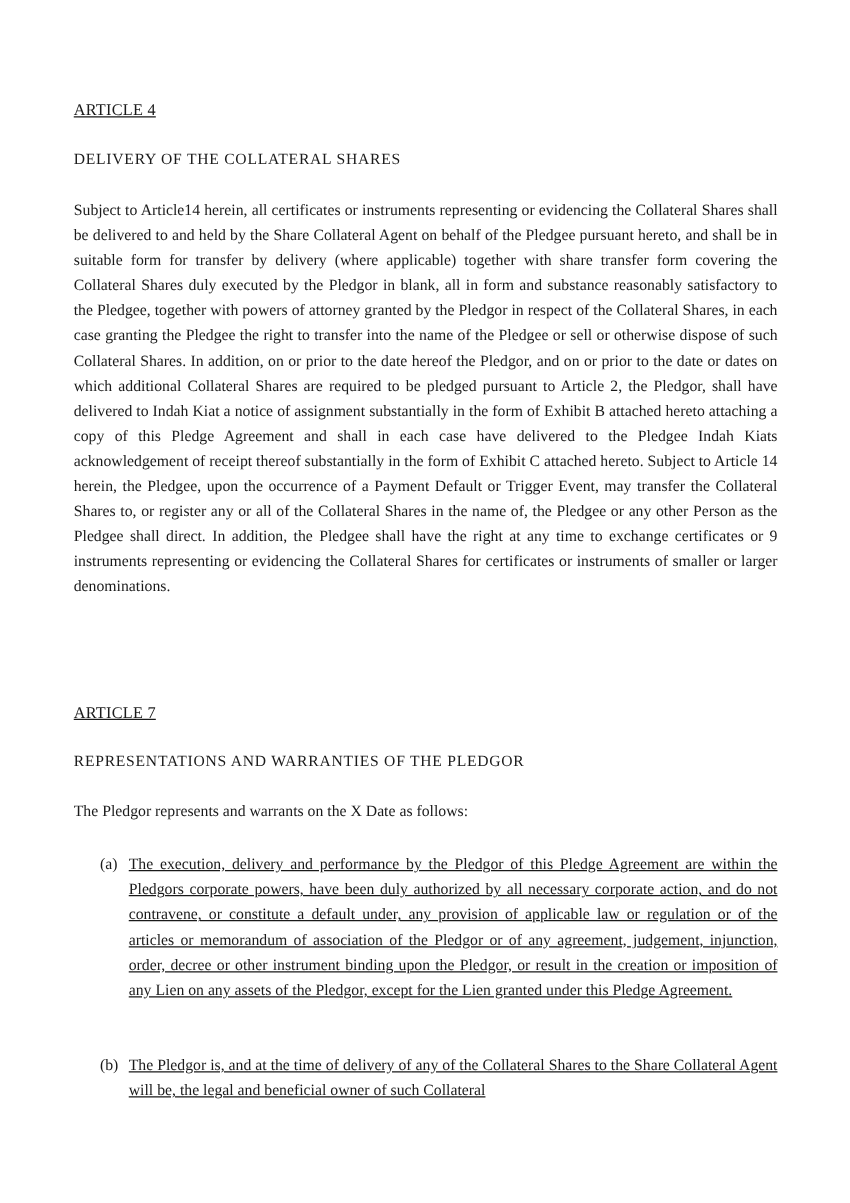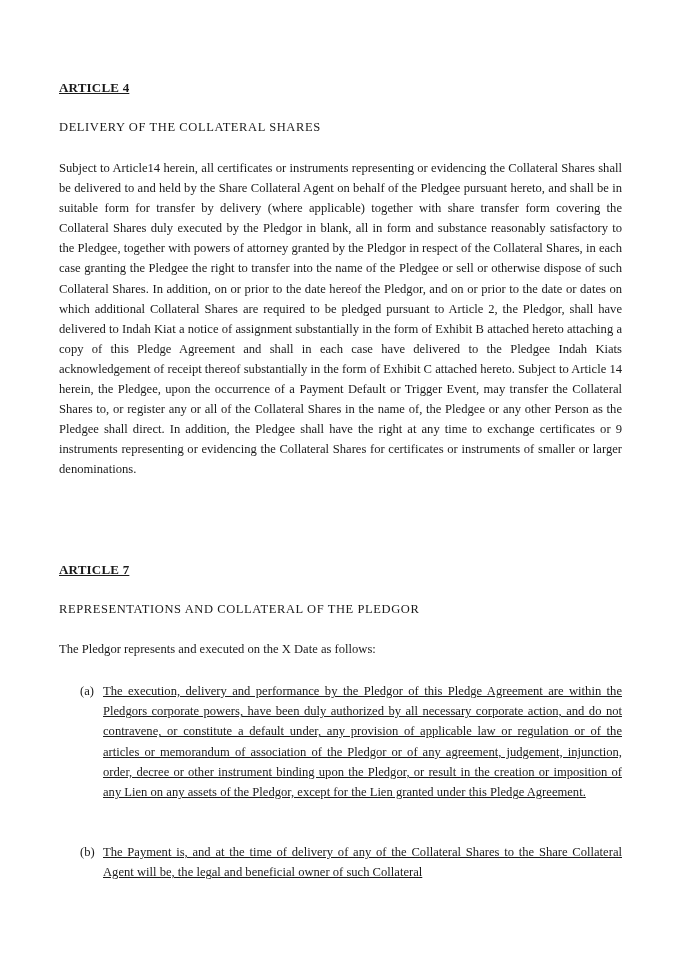--- a/index.html
+++ b/index.html
@@ -1,41 +1,41 @@
 <!DOCTYPE html>
 <html><head>
 <meta charset="utf-8">
 <style>
   html, body { margin: 0; padding: 0; background: #ffffff; }
   body { width: 680px; height: 962px; position: relative; overflow: hidden;
          font-family: "Liberation Serif", "DejaVu Serif", serif; color: #1a1a1a; }
   .page { position: absolute; left: 59px; top: 0; width: 563px; }
-  .art-head { position: absolute; left: 0; font-weight: bold; font-size: 13px;
+  .art-head { position: absolute; left: 0; font-weight: normal; font-size: 13px;
               text-decoration: underline; letter-spacing: 0.2px; }
   .art-title { position: absolute; left: 0; font-size: 12.5px; letter-spacing: 0.6px; white-space: nowrap; }
   .para { position: absolute; left: 0; width: 563px; font-size: 12.6px; line-height: 20.1px;
           text-align: justify; text-align-last: left; }
   .intro { position: absolute; left: 0; font-size: 12.6px; white-space: nowrap; }
   .item { position: absolute; left: 21px; width: 542px; font-size: 12.6px; line-height: 20.2px; }
   .item .lbl { position: absolute; left: 0; top: 0; }
   .item .txt { display: block; margin-left: 23px; text-align: justify; text-align-last: left; text-decoration: underline; }
 </style>
 </head>
 <body>
 
 <div class="page">
   <div class="art-head" style="top:80px">ARTICLE 4</div>
   <div class="art-title" style="top:120px">DELIVERY OF THE COLLATERAL SHARES</div>
   <div class="para" style="top:158px">Subject to Article14 herein, all certificates or instruments representing or evidencing the Collateral Shares shall be delivered to and held by the Share Collateral Agent on behalf of the Pledgee pursuant hereto, and shall be in suitable form for transfer by delivery (where applicable) together with share transfer form covering the Collateral Shares duly executed by the Pledgor in blank, all in form and substance reasonably satisfactory to the Pledgee, together with powers of attorney granted by the Pledgor in respect of the Collateral Shares, in each case granting the Pledgee the right to transfer into the name of the Pledgee or sell or otherwise dispose of such Collateral Shares. In addition, on or prior to the date hereof the Pledgor, and on or prior to the date or dates on which additional Collateral Shares are required to be pledged pursuant to Article 2, the Pledgor, shall have delivered to Indah Kiat a notice of assignment substantially in the form of Exhibit B attached hereto attaching a copy of this Pledge Agreement and shall in each case have delivered to the Pledgee Indah Kiats acknowledgement of receipt thereof substantially in the form of Exhibit C attached hereto. Subject to Article 14 herein, the Pledgee, upon the occurrence of a Payment Default or Trigger Event, may transfer the Collateral Shares to, or register any or all of the Collateral Shares in the name of, the Pledgee or any other Person as the Pledgee shall direct. In addition, the Pledgee shall have the right at any time to exchange certificates or 9 instruments representing or evidencing the Collateral Shares for certificates or instruments of smaller or larger denominations.</div>
 
   <div class="art-head" style="top:562px">ARTICLE 7</div>
-  <div class="art-title" style="top:602px">REPRESENTATIONS AND COLLATERAL OF THE PLEDGOR</div>
-  <div class="intro" style="top:642px">The Pledgor represents and executed on the X Date as follows:</div>
+  <div class="art-title" style="top:602px">REPRESENTATIONS AND WARRANTIES OF THE PLEDGOR</div>
+  <div class="intro" style="top:642px">The Pledgor represents and warrants on the X Date as follows:</div>
 
   <div class="item" style="top:681px">
     <span class="lbl">(a)</span>
     <span class="txt">The execution, delivery and performance by the Pledgor of this Pledge Agreement are within the Pledgors corporate powers, have been duly authorized by all necessary corporate action, and do not contravene, or constitute a default under, any provision of applicable law or regulation or of the articles or memorandum of association of the Pledgor or of any agreement, judgement, injunction, order, decree or other instrument binding upon the Pledgor, or result in the creation or imposition of any Lien on any assets of the Pledgor, except for the Lien granted under this Pledge Agreement.</span>
   </div>
   <div class="item" style="top:842px">
     <span class="lbl">(b)</span>
-    <span class="txt">The Payment is, and at the time of delivery of any of the Collateral Shares to the Share Collateral Agent will be, the legal and beneficial owner of such Collateral</span>
+    <span class="txt">The Pledgor is, and at the time of delivery of any of the Collateral Shares to the Share Collateral Agent will be, the legal and beneficial owner of such Collateral</span>
   </div>
 </div>
 
 </body></html>

